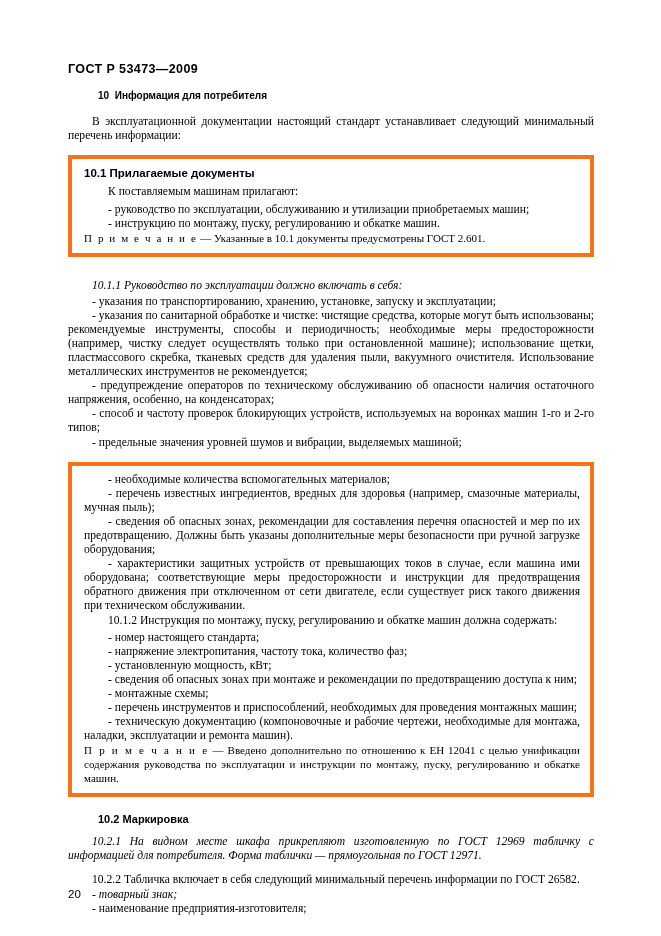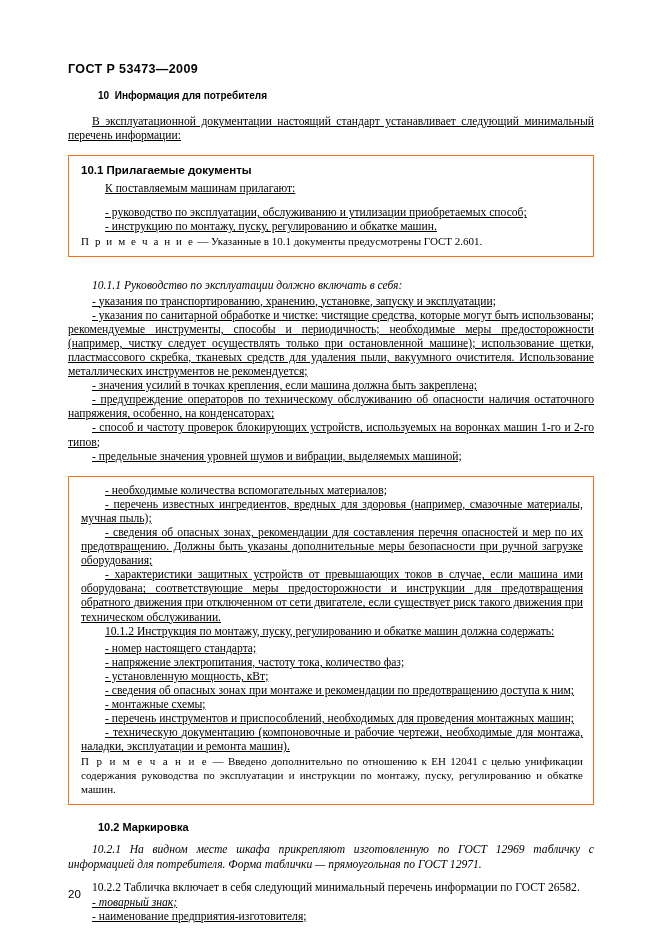--- a/index.html
+++ b/index.html
@@ -45,24 +45,23 @@
     padding: 0;
   }
   p {
     margin: 0 0 3px 0;
     font-size: 11.6px;
     line-height: 14.1px;
     text-align: justify;
   }
   p.indent {
     text-indent: 24px;
-    text-decoration: underline;
   }
   .box {
-    border: 1px solid #f97316;
+    border: 4px solid #f97316;
     padding: 7px 10px 8px 12px;
     margin: 12px 0 10px 0;
     box-sizing: border-box;
   }
   .box-title {
     font-family: "Liberation Sans", sans-serif;
     font-size: 11.5px;
     font-weight: bold;
     margin: 0 0 5px 0;
     line-height: 14px;
@@ -110,52 +109,51 @@
     margin: 16px 0 10px 30px;
     padding: 0;
   }
   .page-number {
     position: absolute;
     left: 68px;
     top: 888px;
     font-family: "Liberation Sans", sans-serif;
     font-size: 11.5px;
   }
-  .tight { margin-bottom: 10px; }
+  .tight { margin-bottom: 4px; }
 </style>
 </head>
 <body>
 
 <div class="page">
 
   <div class="header-title">ГОСТ Р 53473—2009</div>
 
   <div class="content">
 
     <h2 class="section-title">
       <span>10</span>&nbsp;&nbsp;<span>Информация для потребителя</span>
     </h2>
 
     <p class="indent">В эксплуатационной документации настоящий стандарт устанавливает следующий минимальный перечень информации:</p>
 
     <div class="box">
       <div class="box-title">10.1  Прилагаемые документы</div>
       <p class="indent tight">К поставляемым машинам прилагают:</p>
-      <p class="dash indent">- руководство по эксплуатации, обслуживанию и утилизации приобретаемых способ;</p>
+      <p class="dash indent">- руководство по эксплуатации, обслуживанию и утилизации приобретаемых машин;</p>
       <p class="dash indent">- инструкцию по монтажу, пуску, регулированию и обкатке машин.</p>
       <div class="note">
         <span class="sp">П р и м е ч а н и е</span><span> — Указанные в 10.1 документы предусмотрены ГОСТ 2.601.</span>
       </div>
     </div>
 
     <div class="block">
       <p class="subsec">10.1.1  Руководство по эксплуатации должно включать в себя:</p>
       <p class="dash indent">- указания по транспортированию, хранению, установке, запуску и эксплуатации;</p>
       <p class="dash indent">- указания по санитарной обработке и чистке: чистящие средства, которые могут быть использованы; рекомендуемые инструменты, способы и периодичность; необходимые меры предосторожности (например, чистку следует осуществлять только при остановленной машине); использование щетки, пластмассового скребка, тканевых средств для удаления пыли, вакуумного очистителя. Использование металлических инструментов не рекомендуется;</p>
-      <p class="dash indent">- значения усилий в точках крепления, если машина должна быть закреплена;</p>
       <p class="dash indent">- предупреждение операторов по техническому обслуживанию об опасности наличия остаточного напряжения, особенно, на конденсаторах;</p>
       <p class="dash indent">- способ и частоту проверок блокирующих устройств, используемых на воронках машин 1-го и 2-го типов;</p>
       <p class="dash indent">- предельные значения уровней шумов и вибрации, выделяемых машиной;</p>
     </div>
 
     <div class="box">
       <p class="dash indent">- необходимые количества вспомогательных материалов;</p>
       <p class="dash indent">- перечень известных ингредиентов, вредных для здоровья (например, смазочные материалы, мучная пыль);</p>
       <p class="dash indent">- сведения об опасных зонах, рекомендации для составления перечня опасностей и мер по их предотвращению. Должны быть указаны дополнительные меры безопасности при ручной загрузке оборудования;</p>
       <p class="dash indent">- характеристики защитных устройств от превышающих токов в случае, если машина ими оборудована; соответствующие меры предосторожности и инструкции для предотвращения обратного движения при отключенном от сети двигателе, если существует риск такого движения при техническом обслуживании.</p>

